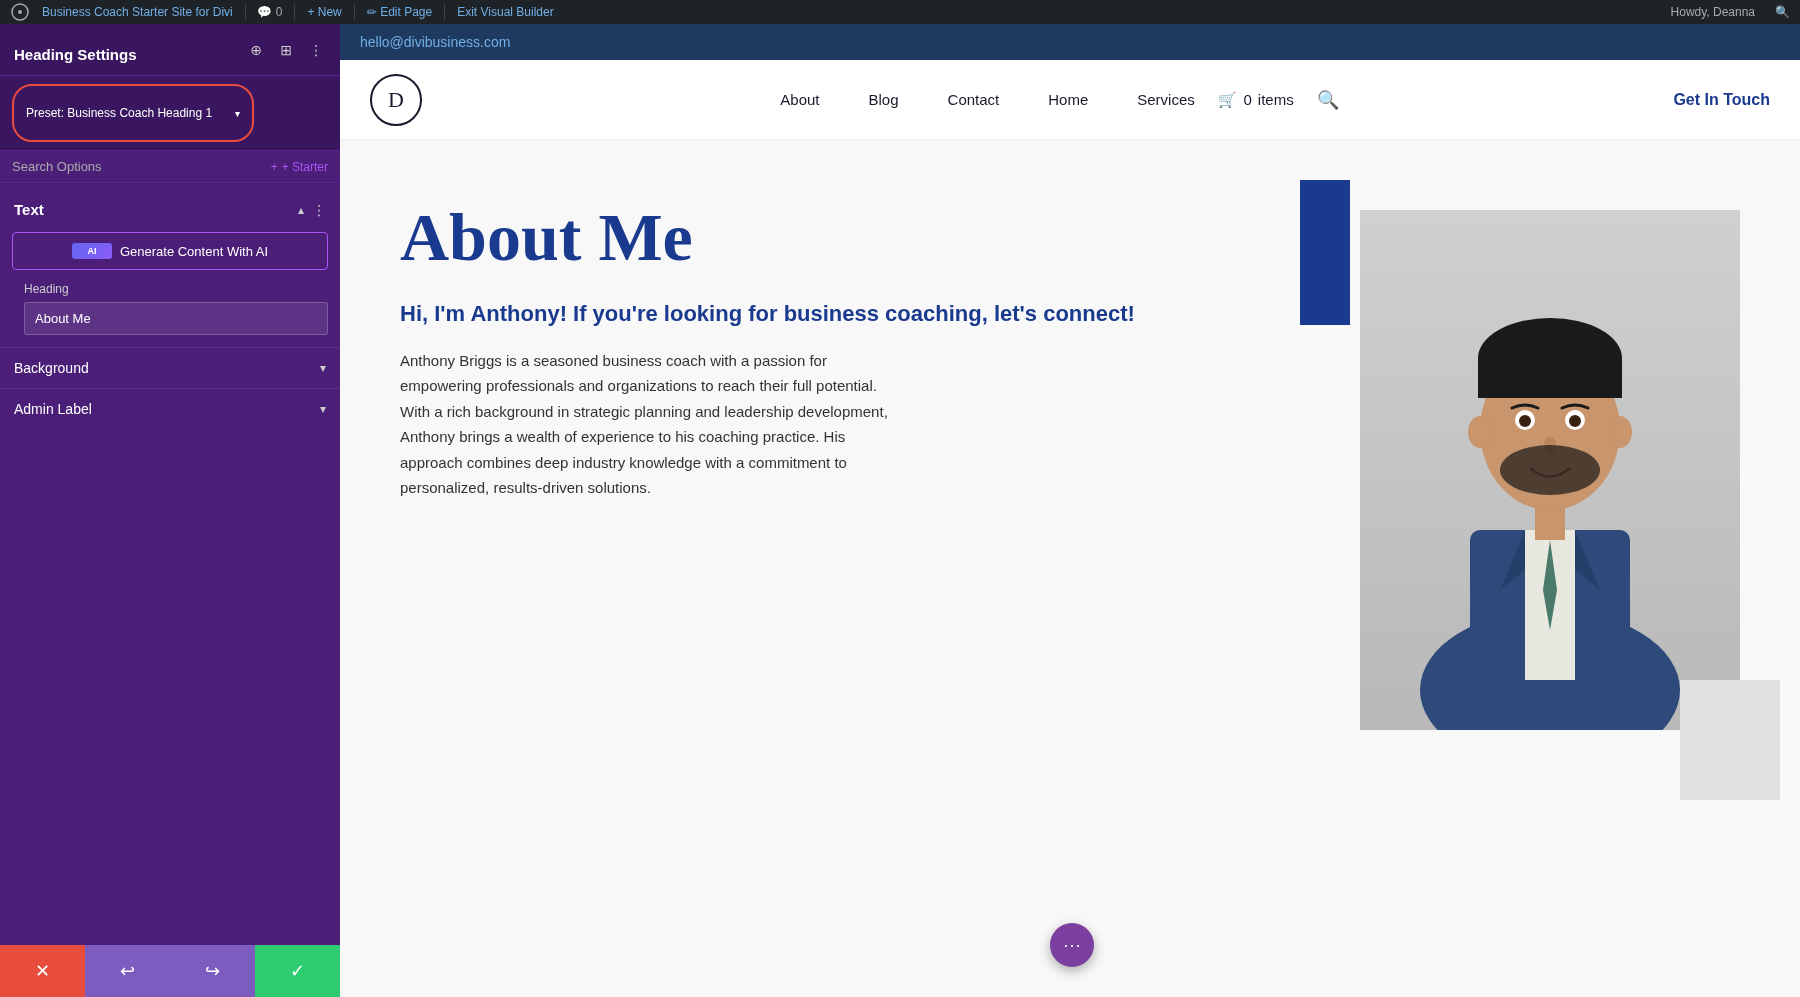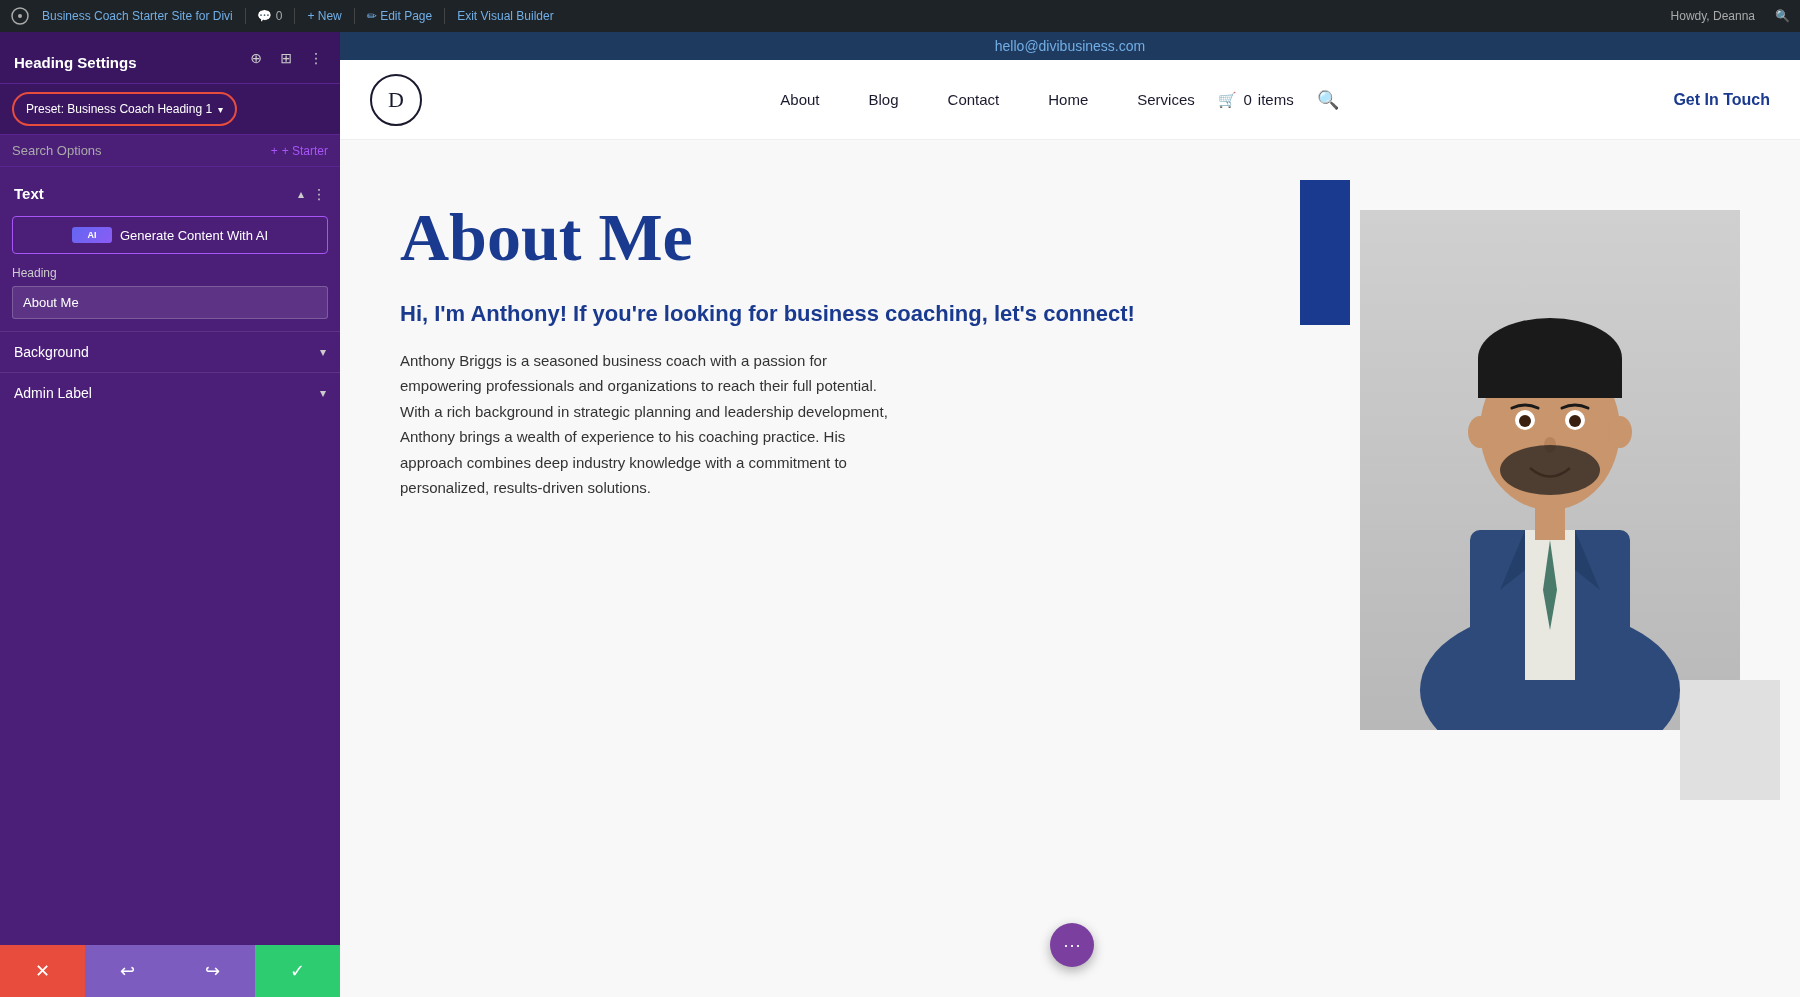--- a/index.html
+++ b/index.html
@@ -2,21 +2,21 @@
 <html><head>
   <meta charset="utf-8">
   <style>
     * { box-sizing: border-box; margin: 0; padding: 0; }
     body { font-family: -apple-system, BlinkMacSystemFont, 'Segoe UI', sans-serif; display: flex; flex-direction: column; height: 997px; overflow: hidden; }
 
     
     .admin-bar {
       background: #1d2327;
       color: #fff;
-      height: 32px;
+      height: 24px;
       display: flex;
       align-items: center;
       padding: 0 10px;
       gap: 12px;
       font-size: 12px;
       flex-shrink: 0;
       z-index: 100;
     }
     .admin-bar .wp-logo {
       width: 20px; height: 20px;
@@ -78,25 +78,25 @@
 
     
     .preset-bar {
       padding: 8px 12px;
       background: #3a1660;
       border-bottom: 1px solid #5a2590;
     }
     .preset-pill {
       display: inline-flex;
       align-items: center;
-      gap: 6px;
+      gap: 23px;
       background: transparent;
       border: 2px solid #e74c3c;
       border-radius: 20px;
-      padding: 8px 12px;
+      padding: 20px 12px;
       color: #fff;
       font-size: 12px;
       cursor: pointer;
       justify-content: flex-end;
     }
     .preset-pill .chevron { font-size: 10px; }
 
     
     .sidebar-tabs {
       display: flex;
@@ -201,20 +201,21 @@
       display: flex; align-items: center; justify-content: center;
       font-size: 9px;
       color: #fff;
       font-weight: bold;
       flex-shrink: 0;
     }
 
     
     .field-group {
       padding: 0 12px 12px 12px;
+      margin-left: 12px;
     }
     .field-label {
       color: #ccc;
       font-size: 12px;
       margin-bottom: 6px;
     }
     .field-input {
       width: 100%;
       background: rgba(255,255,255,0.1);
       border: 1px solid rgba(255,255,255,0.2);
@@ -269,24 +270,23 @@
       flex-direction: column;
       overflow: hidden;
       background: #fff;
     }
 
     
     .page-topbar {
       background: #1e3a5f;
       color: #fff;
       padding: 0 20px;
-      height: 28px;
-      display: flex;
-      align-items: center;
-      justify-content: center;
+      height: 36px;
+      display: flex;
+      align-items: center;
       font-size: 14px;
       flex-shrink: 0;
     }
     .page-topbar a {
       color: #72aee6;
       text-decoration: none;
     }
 
     
     .page-nav {

